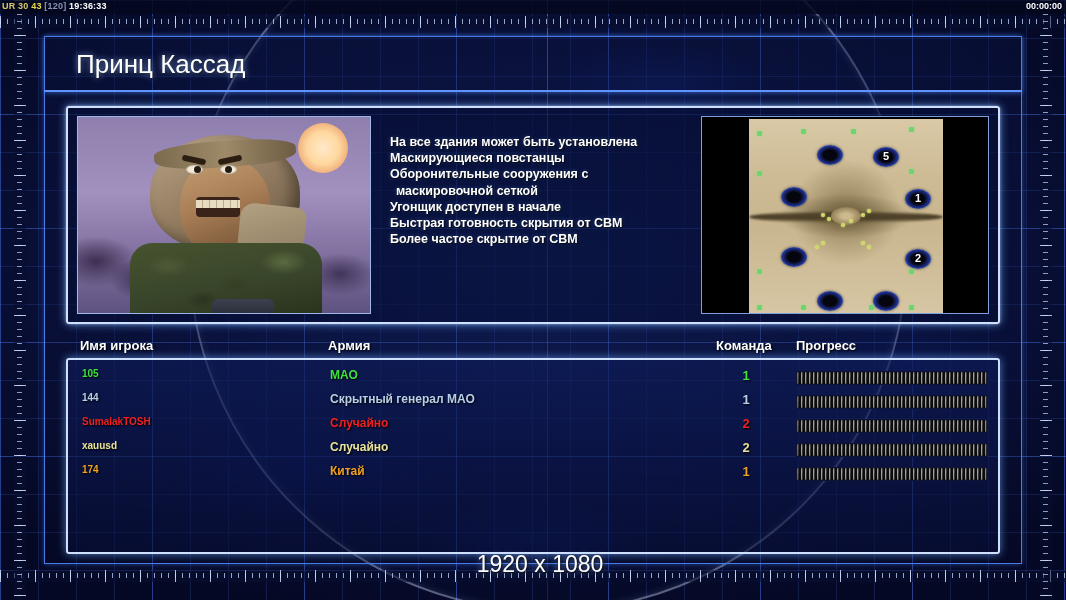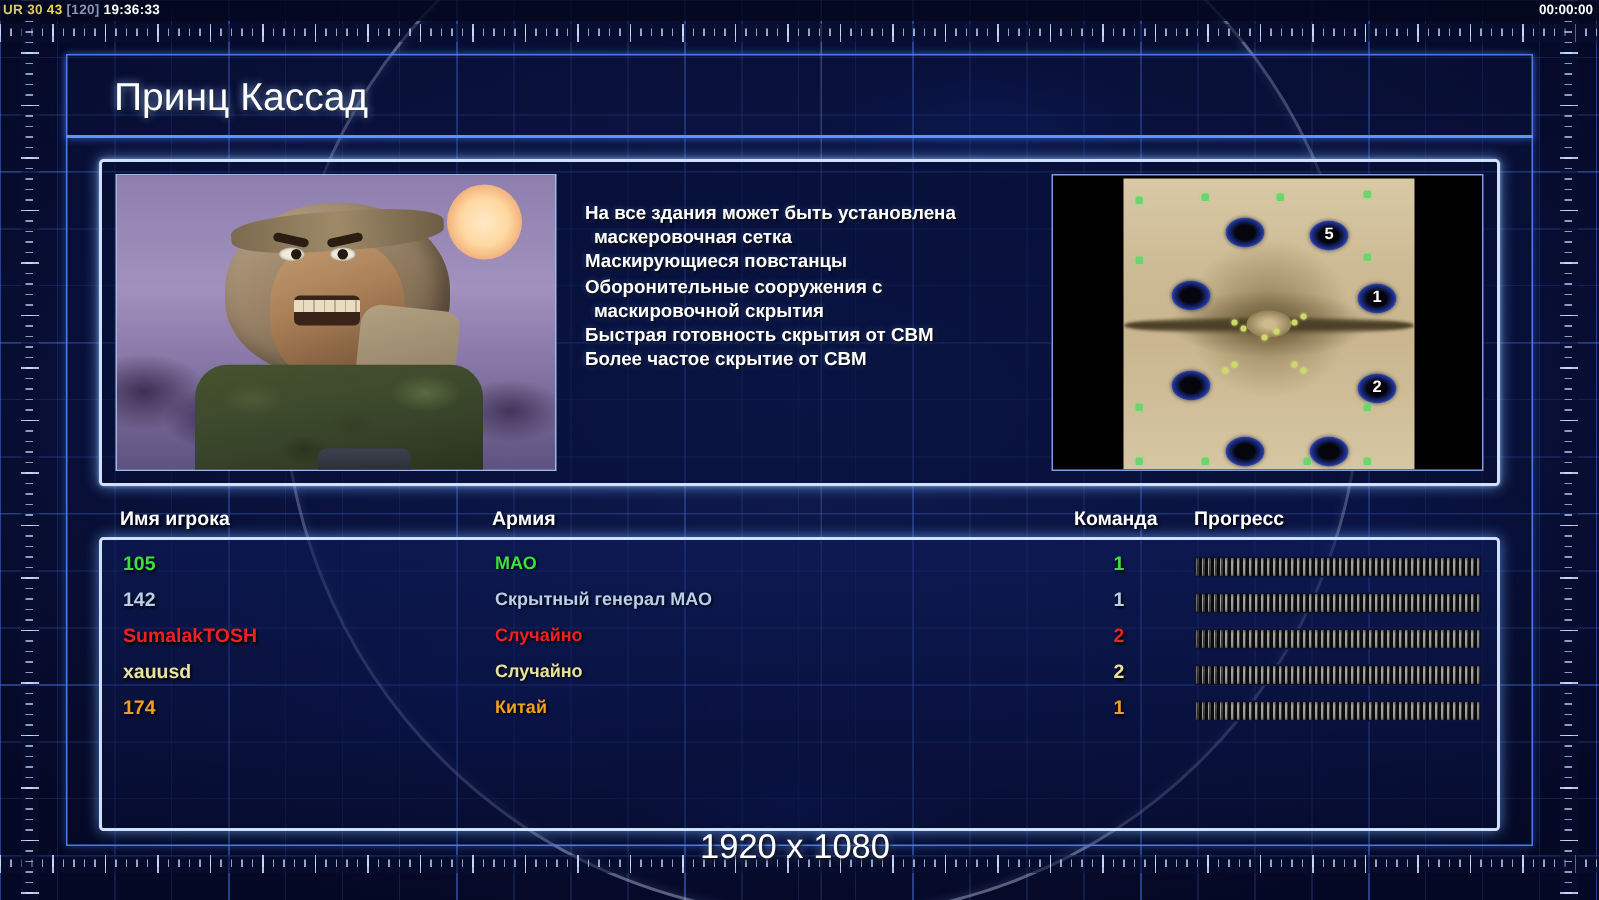--- a/index.html
+++ b/index.html
@@ -178,38 +178,38 @@
   #table-headers{ position:absolute; left:66px; top:338px; width:934px; height:20px; z-index:12; }
   #table-headers .th{ position:absolute; font-size:13px; font-weight:bold; color:#ffffff;
         text-shadow:1px 1px 2px #000; }
 
   #table-panel{ position:absolute; left:66px; top:358px; width:934px; height:196px;
         border:2px solid #cfe0ff; border-radius:3px;
         box-shadow:0 0 9px rgba(110,170,255,.7);
         background:linear-gradient(180deg, rgba(14,28,92,.55), rgba(8,16,60,.4)); z-index:12; }
 
   .prow{ position:absolute; left:0; width:930px; height:24px; }
-  .pname{ position:absolute; left:14px; font-size:13px; font-weight:bold; white-space:nowrap;
+  .pname{ position:absolute; left:14px; font-size:10px; font-weight:bold; white-space:nowrap;
         text-shadow:1px 1px 2px #000; }
   .parmy{ position:absolute; left:262px; font-size:12px; font-weight:bold; white-space:nowrap;
         text-shadow:1px 1px 2px #000; }
   .pteam{ position:absolute; left:655px; width:46px; text-align:center; font-size:13px; font-weight:bold;
         text-shadow:1px 1px 2px #000; }
   .pbar{ position:absolute; left:728px; top:3px; width:192px; height:14px;
         border:1px solid #0d1336;
         background:
           repeating-linear-gradient(to right,
             rgba(235,235,235,.62) 0 1px,
             rgba(120,120,120,.30) 1px 2px,
             rgba(10,10,12,.95) 2px 4px),
           linear-gradient(180deg,#4a4a4a 0%, #2a2a2a 35%, #161616 70%, #3a3a3a 100%);
         box-shadow:inset 0 0 3px rgba(0,0,0,.9); }
 
   
-  #resolution{ position:absolute; left:6px; top:551px; width:1048px; text-align:center;
+  #resolution{ position:absolute; left:16px; top:551px; width:1048px; text-align:center;
         font-size:23px; color:#ffffff; text-shadow:1px 1px 3px #000, 0 0 6px rgba(150,190,255,.6);
         z-index:60; }
 </style>
 </head>
 <body>
 
 <div id="bg">
   <div id="grid-fine"></div>
   <div id="grid-bold"></div>
   <div id="blobs"></div>
@@ -257,24 +257,24 @@
           <div class="teeth"></div>
         </div>
       <div class="scarf"></div>
       <div class="torso"></div>
       <div class="weapon"></div>
     </div>
   </div>
 
   <div id="desc">
       <div class="line">На все здания может быть установлена</div>
-      <div class="line ind">маскеровочная сетка</div>
       <div class="line">Маскирующиеся повстанцы</div>
       <div class="line">Оборонительные сооружения с</div>
-      <div class="line ind">маскировочной скрытия</div>
+      <div class="line ind">маскировочной сеткой</div>
+      <div class="line">Угонщик доступен в начале</div>
       <div class="line">Быстрая готовность скрытия от СВМ</div>
       <div class="line">Более частое скрытие от СВМ</div>
     </div>
 
   <div id="map-preview">
     <div id="map-img">
       <div id="map-river2"></div>
       <div id="map-river"></div>
       <div id="map-center"></div>
     <div class="spawn" style="left: 68px; top: 26px;"></div>
@@ -320,21 +320,21 @@
   </div>
 
 <div id="table-panel">
     <div class="prow" style="top: 8px;">
       <div class="pname" style="color: rgb(62, 224, 62);">105</div>
       <div class="parmy" style="color: rgb(62, 224, 62);">МАО</div>
       <div class="pteam" style="color: rgb(62, 224, 62);">1</div>
       <div class="pbar" style="width: 192px;"></div>
     </div>
     <div class="prow" style="top: 32px;">
-      <div class="pname" style="color: rgb(184, 207, 232);">142</div>
+      <div class="pname" style="color: rgb(184, 207, 232);">144</div>
       <div class="parmy" style="color: rgb(184, 207, 232);">Скрытный генерал МАО</div>
       <div class="pteam" style="color: rgb(184, 207, 232);">1</div>
       <div class="pbar" style="width: 192px;"></div>
     </div>
     <div class="prow" style="top: 56px;">
       <div class="pname" style="color: rgb(239, 32, 32);">SumalakTOSH</div>
       <div class="parmy" style="color: rgb(239, 32, 32);">Случайно</div>
       <div class="pteam" style="color: rgb(239, 32, 32);">2</div>
       <div class="pbar" style="width: 192px;"></div>
     </div>

